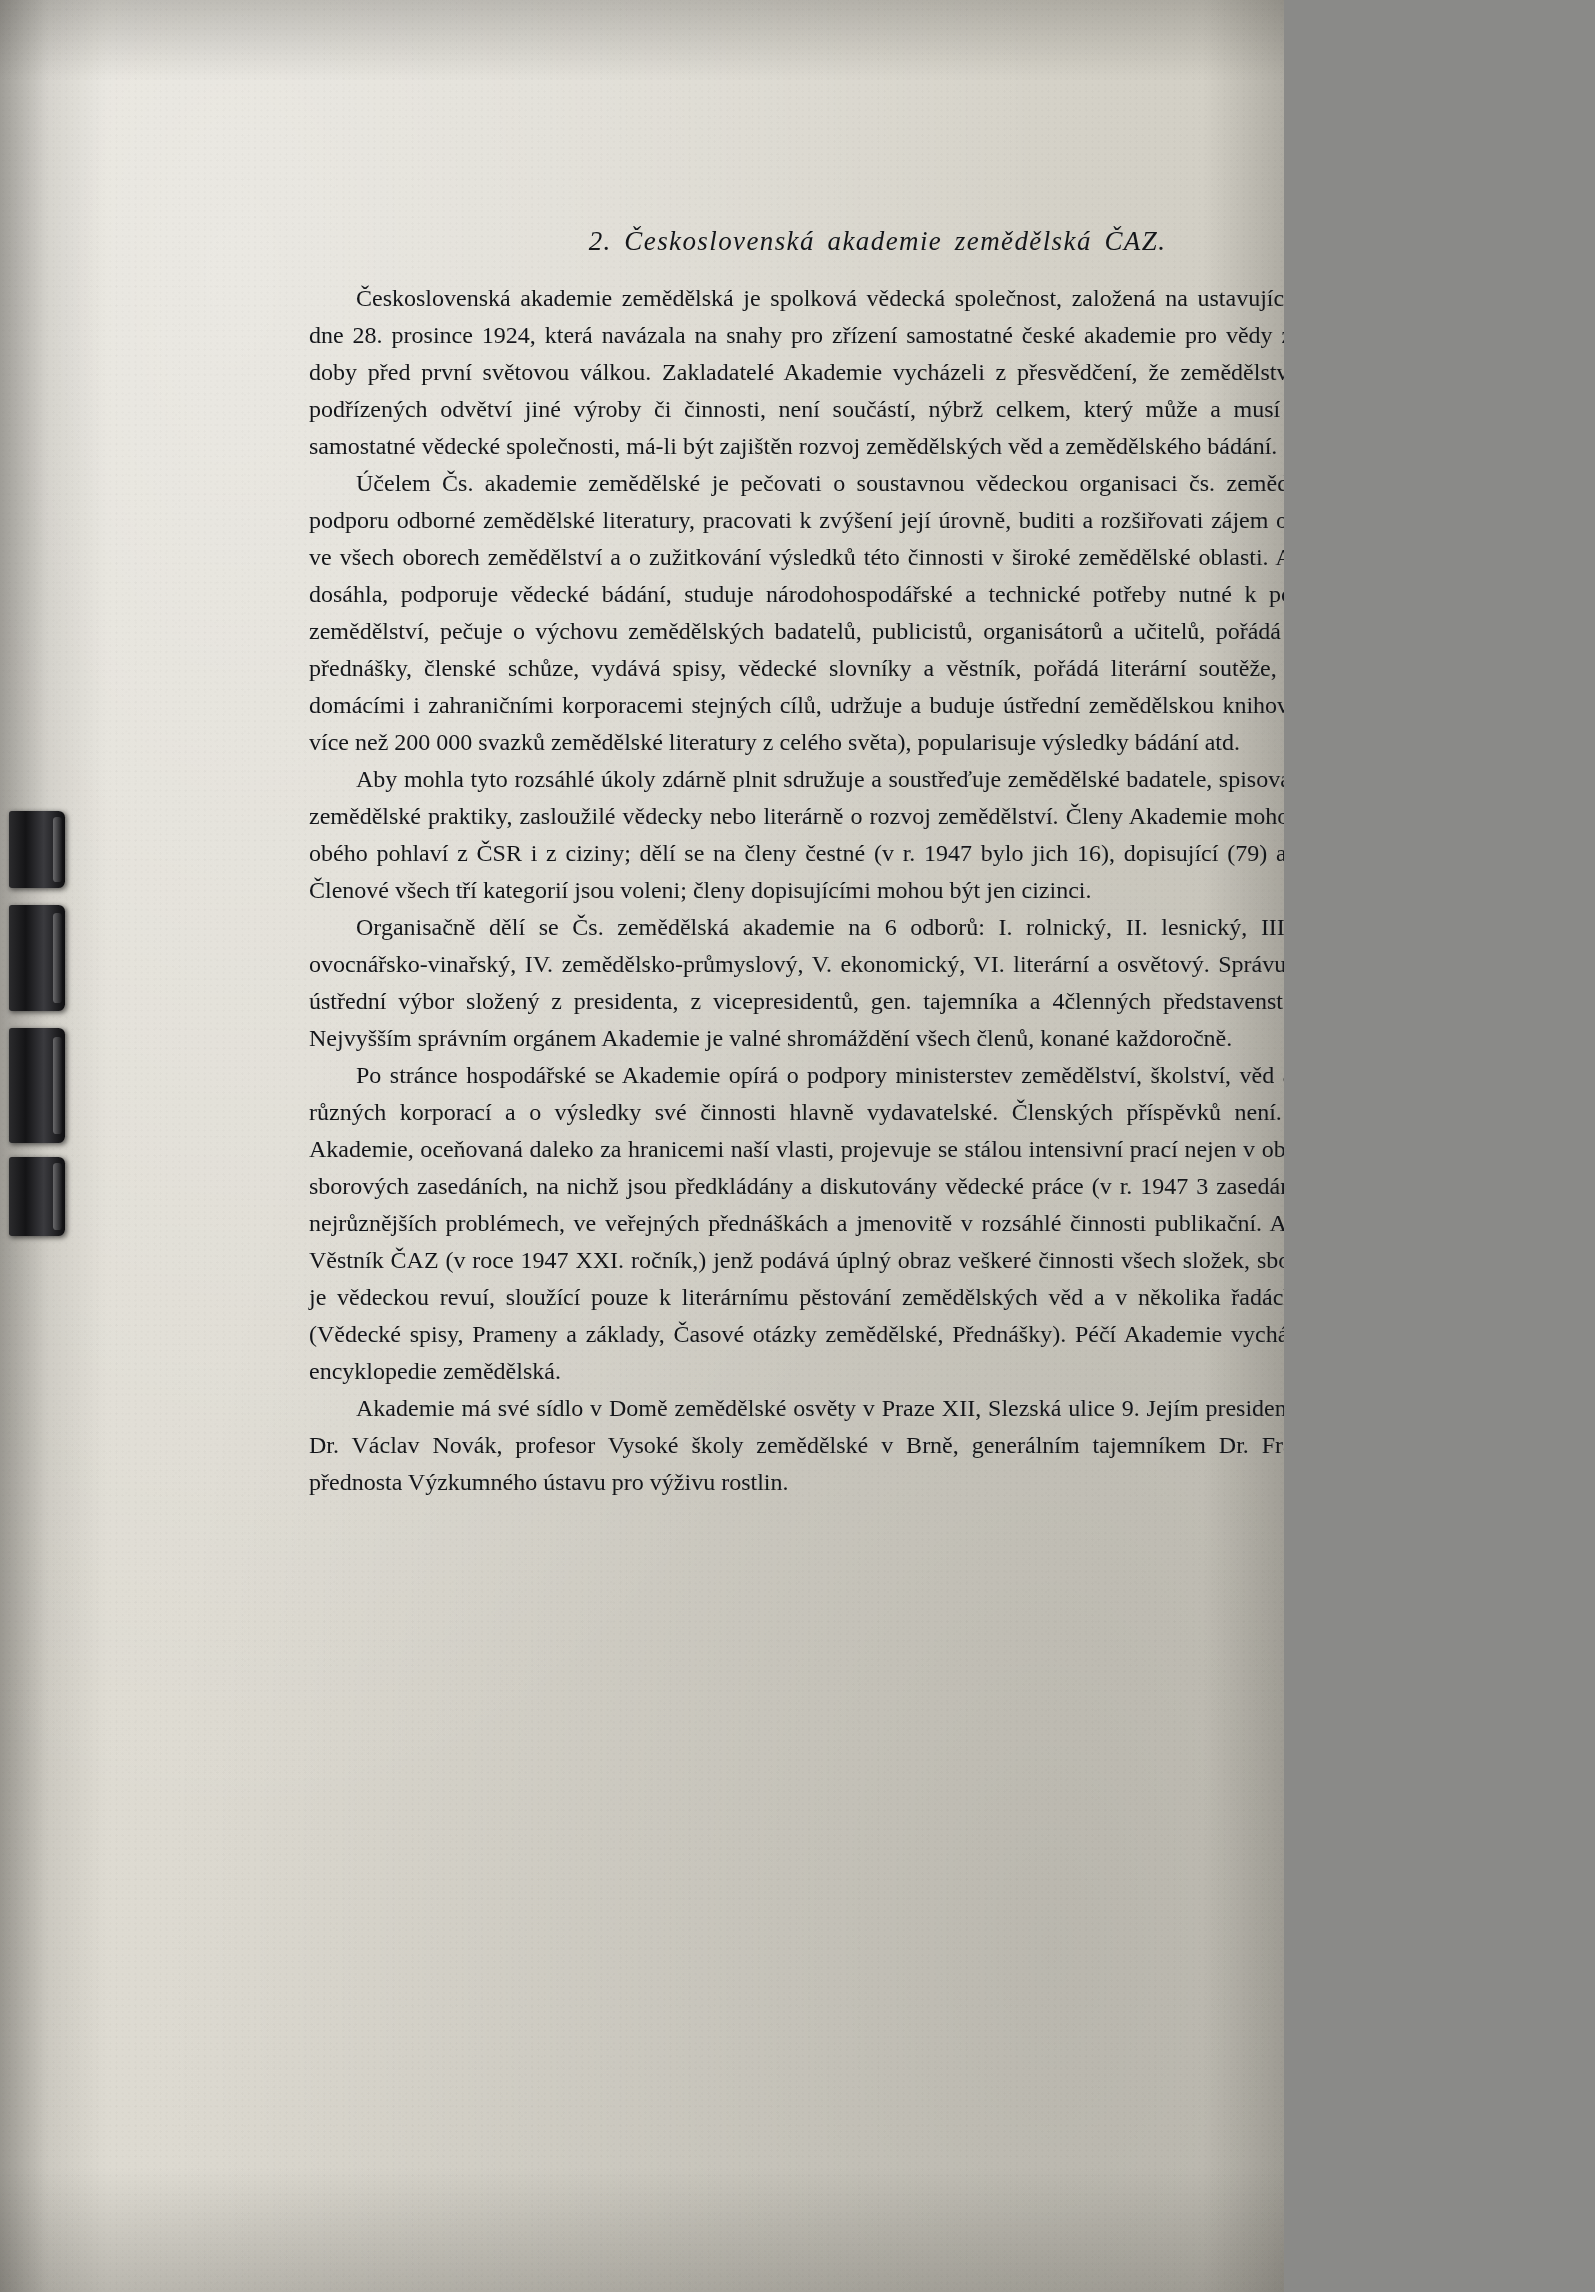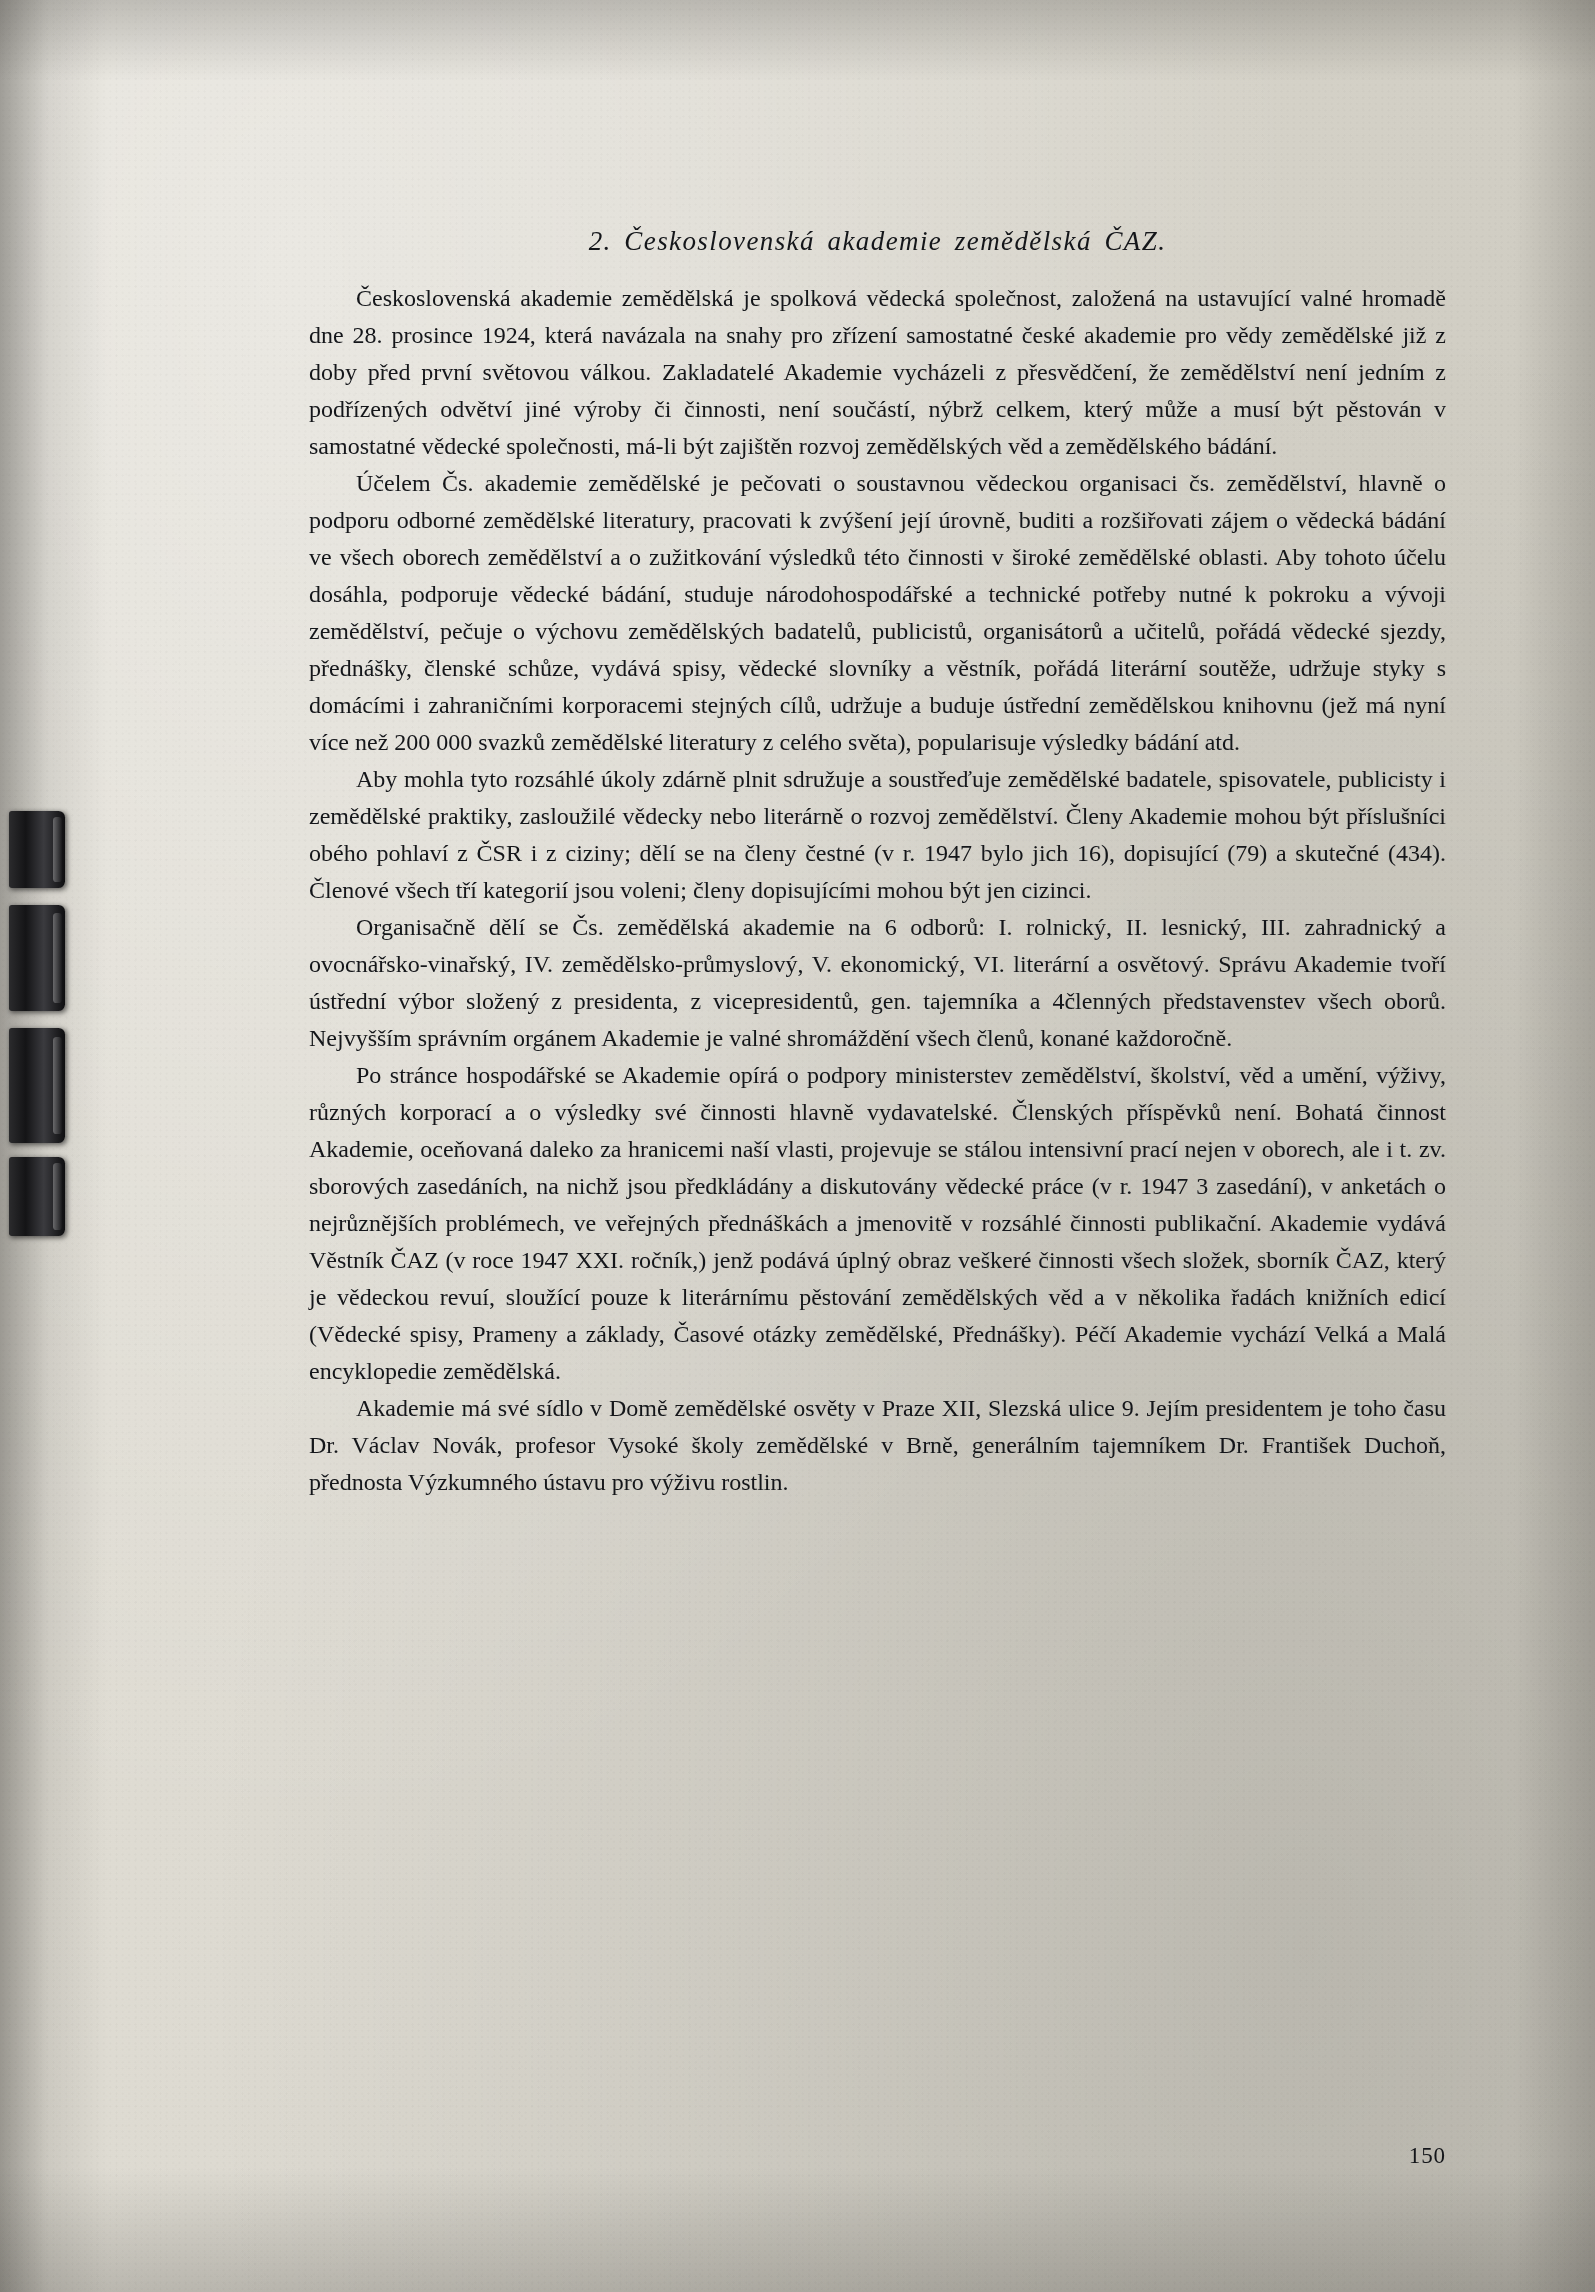--- a/index.html
+++ b/index.html
@@ -2,21 +2,21 @@
 <html lang="cs" style="font-size:14.3px"><head>
 <meta charset="utf-8">
 <style>
   html, body {
     margin: 0;
     padding: 0;
     background: #8a8a88;
   }
   .page {
     position: relative;
-    width: 1595px;
+    width: 1284px;
     height: 2293px;
     background: #d9d6cd;
     background-image:
       radial-gradient(ellipse at 18% 12%, rgba(255,255,255,0.35) 0%, rgba(255,255,255,0) 55%),
       radial-gradient(ellipse at 82% 85%, rgba(0,0,0,0.10) 0%, rgba(0,0,0,0) 60%),
       linear-gradient(100deg, #e2dfd6 0%, #dcd9d0 35%, #d3d0c6 70%, #c9c6bc 100%);
     overflow: hidden;
     font-family: "Liberation Serif", "DejaVu Serif", serif;
     color: #14161a;
   }

